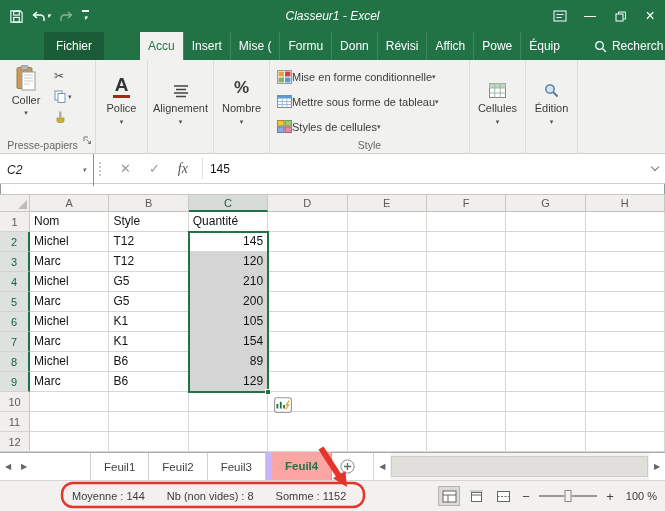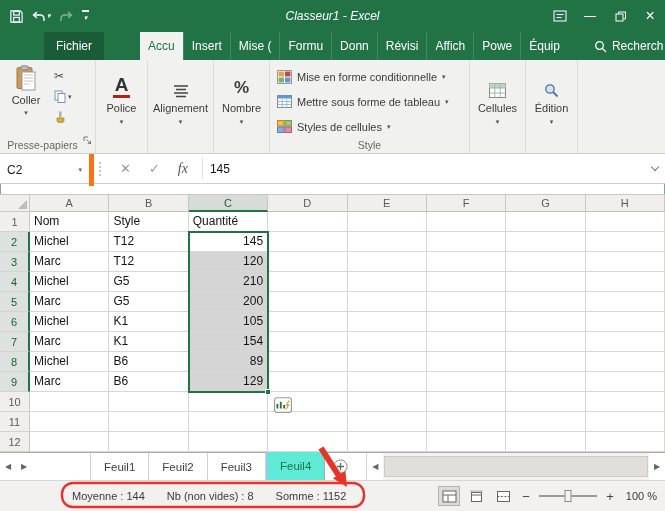--- a/index.html
+++ b/index.html
@@ -47,26 +47,26 @@
   .mini-btn { display:flex; align-items:center; gap:2px; height:15px; }
   .cut-glyph { font-size:12px; color:#444; }
   .g-sm { display:flex; }
   .big-btn { flex:1; margin:3px 2px 16px; display:flex; flex-direction:column; align-items:center; padding-top:7px; gap:4px; }
   .bicon { height:28px; display:flex; align-items:flex-end; justify-content:center; }
   .g-font{width:52px}.g-align{width:66px}.g-num{width:56px}.g-cells{width:56px}.g-edit{width:52px}
   .font-a { font-size:19px; font-weight:bold; color:#333; border-bottom:3px solid #B02418; line-height:21px; padding:0 2px; }
   .pct { font-size:17px; color:#3b3b3b; font-weight:bold; }
   .g-style { width:200px; }
   .style-rows { position:absolute; top:4px; left:7px; right:4px; }
-  .style-btn { display:flex; align-items:center; gap:5px; height:25px; font-size:11px; color:#3b3b3b; white-space:nowrap; }
+  .style-btn { display:flex; align-items:center; height:25px; font-size:11px; color:#3b3b3b; white-space:nowrap; }
 
   
   .fbar { position:absolute; top:154px; left:0; right:0; height:30px; background:#fff;
           border-bottom:1px solid #D0CECB; display:flex; align-items:stretch; }
-  .namebox { width:94px; border-right:5px solid #f97316; display:flex; align-items:center; padding:16px 7px; font-size:12px; color:#222; }
+  .namebox { width:94px; border-right:1px solid #f97316; display:flex; align-items:center; padding:16px 7px; font-size:12px; color:#222;font-style:italic; }
   .nb-val { flex:1; }
   .nb-caret { font-size:7px; color:#666; }
   .fdrag { width:4px; align-self:center; height:14px; border-left:2px dotted #C9C7C4; margin:0 3px 0 5px; }
   .fx-area { display:flex; align-items:center; gap:18px; padding:0 14px; }
   .fx-x, .fx-ok { color:#9a9a9a; font-size:13px; }
   .fx-fx { font-family:"Liberation Serif",serif; font-style:italic; font-size:14px; color:#555; }
   .fsep { width:1px; background:#E2E0DD; margin:4px 0; }
   .fvalue { flex:1; display:flex; align-items:center; padding-left:7px; font-size:12px; color:#111; }
   .fexpand { width:20px; display:flex; align-items:center; justify-content:center; }
   .chev { width:6px; height:6px; border-right:1.5px solid #777; border-bottom:1.5px solid #777; transform:rotate(45deg); margin-top:-3px; }
@@ -95,22 +95,22 @@
   .qa-btn { position:absolute; left:272px; top:396px; width:22px; height:18px;
             display:flex; align-items:center; justify-content:center; }
 
   
   .sheetbar { position:absolute; top:452px; left:0; right:0; height:28px; background:#fff;
               border-top:1px solid #ABABAB; display:flex; align-items:stretch; font-size:11.5px; color:#3f3f3f; }
   .snav { width:16px; display:flex; align-items:center; justify-content:center; font-size:8px; color:#666; }
   .tab-gap { width:58px; }
   .stab { display:flex; align-items:center; padding:0 13px; border-right:1px solid #D2D0CD; }
   .stab.first { border-left:1px solid #D2D0CD; }
-  .stab.active { color:#217346; font-weight:normal; border-left:1px solid #c4b5fd; border-right:1px solid #ABABAB;
-                 margin-top:-1px; background:#5eead4; }
+  .stab.active { color:#217346; font-weight:bold; border-left:6px solid #c4b5fd; border-right:1px solid #ABABAB;
+                 margin-top:-1px; background:#fca5a5; }
   .addsheet { display:flex; align-items:center; padding:0 8px; }
   .hsb { flex:1; display:flex; align-items:stretch; margin-left:10px; border-left:1px solid #D8D6D3; }
   .htrack { flex:1; position:relative; background:#F4F3F1; }
   .hthumb { position:absolute; left:1px; right:1px; top:3px; bottom:3px; background:#E0DFDC; border:1px solid #CDCBC8; }
 
   
   .statusbar { position:absolute; top:480px; left:0; right:0; height:31px; background:#F2F1EF;
                border-top:1px solid #D8D6D3; display:flex; align-items:center; font-size:11px; color:#3b3b3b; }
   .stats { display:flex; gap:22px; margin-left:72px; }
   .sb-right { margin-left:auto; display:flex; align-items:center; gap:7px; padding-right:8px; }

